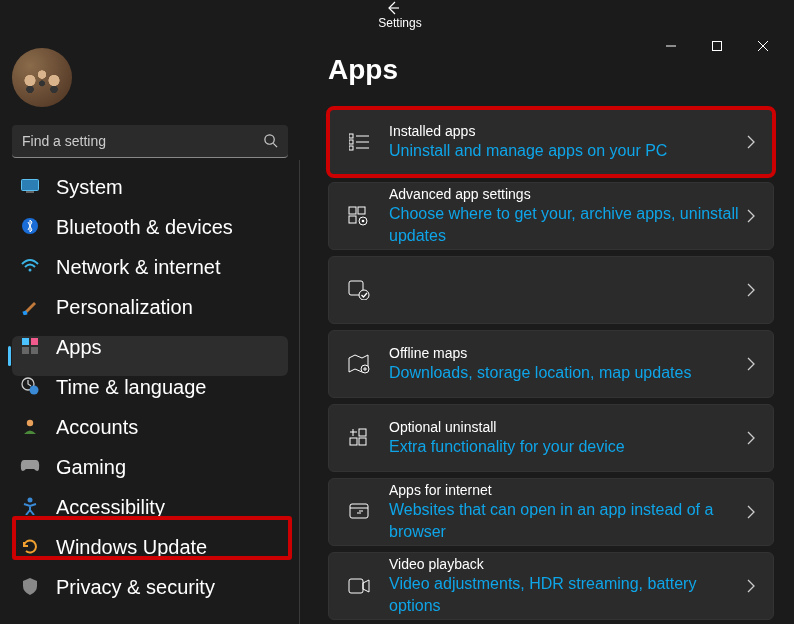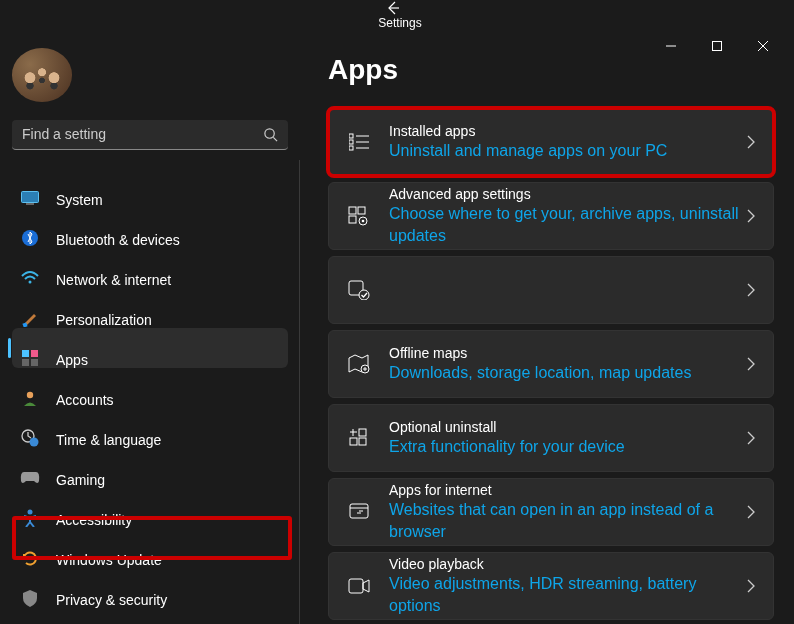--- a/index.html
+++ b/index.html
@@ -25,21 +25,21 @@
   }
   .titlebar .title { font-size: 12px; color:#fff; }
   .winctrls { margin-left:auto; display:flex; }
   .winctrls div {
     width: 46px; height: 32px; display:flex; align-items:center; justify-content:center;
     color:#fff;
   }
   .shell { display:flex; height: calc(100% - 40px); }
   .sidebar {
     width: 300px;
-    padding: 4px 12px 16px 12px;
+    padding: 4px 12px 8px 12px;
     display:flex; flex-direction:column;
     position:relative;
   }
   .avatar {
     width: 60px; height: 60px; border-radius: 50%;
     background: radial-gradient(circle at 30% 30%, #8a6b4a, #4a3020);
     margin: 4px 0 18px 0;
     position:relative;
     overflow:hidden;
   }
@@ -63,25 +63,25 @@
     padding: 0 10px;
     margin-bottom: 18px;
     justify-content:space-between;
   }
   .search input{
     background:transparent; border:none; outline:none; color:#ccc; font-size:14px; width: 90%;
   }
   .search input::placeholder{ color:#ccc; }
   .navlist { display:flex; flex-direction:column; gap:0; position:relative; }
   .navitem {
-    display:flex; align-items:flex-end;
+    display:flex; align-items:flex-start;
     height: 40px;
     padding: 0 8px;
     border-radius: 6px;
-    font-size: 14px;
+    font-size: 20px;
     color:#fff;
     position:relative;
   }
   .navitem.active { background:#2d2d2d; }
   .navitem .ic {
     width: 20px; height:20px; margin-right: 16px; display:flex; align-items:center; justify-content:center;
   }
   .accent-bar {
     position:absolute; left:-4px; top:10px; bottom:10px; width:3px; background:#4cc2ff; border-radius:2px;
   }
@@ -215,37 +215,37 @@
               <rect x="10" y="1" width="7" height="7" fill="#f05a8c"></rect>
               <rect x="1" y="10" width="7" height="7" fill="#666"></rect>
               <rect x="10" y="10" width="7" height="7" fill="#666"></rect>
             </svg>
           </span>
         <span>Apps</span>
       </div>
 
       <div class="navitem">
         <span class="ic">
-            <svg width="16" height="16">
-              <circle cx="8" cy="5" r="3.2" fill="#e8a05a"></circle>
-              <path d="M2 16 Q8 9 14 16 Z" fill="#4a8a3a"></path>
-            </svg>
-          </span>
-        <span>Accounts</span>
-      </div>
-
-      <div class="navitem">
-        <span class="ic">
             <svg width="18" height="18">
               <circle cx="7" cy="7" r="6" stroke="#ccc" fill="none" stroke-width="1.3"></circle>
               <path d="M7 3 V7 L10 9" stroke="#ccc" stroke-width="1.3" fill="none"></path>
               <circle cx="13" cy="13" r="4.5" fill="#3a8ad6"></circle>
             </svg>
           </span>
         <span>Time &amp; language</span>
+      </div>
+
+      <div class="navitem">
+        <span class="ic">
+            <svg width="16" height="16">
+              <circle cx="8" cy="5" r="3.2" fill="#e8a05a"></circle>
+              <path d="M2 16 Q8 9 14 16 Z" fill="#4a8a3a"></path>
+            </svg>
+          </span>
+        <span>Accounts</span>
       </div>
 
       <div class="navitem">
         <span class="ic">
             <svg width="20" height="14">
               <path d="M4 1 H16 Q20 1 19 10 Q18 14 14 10 H6 Q2 14 1 10 Q0 1 4 1 Z" fill="#999"></path>
             </svg>
           </span>
         <span>Gaming</span>
       </div>

